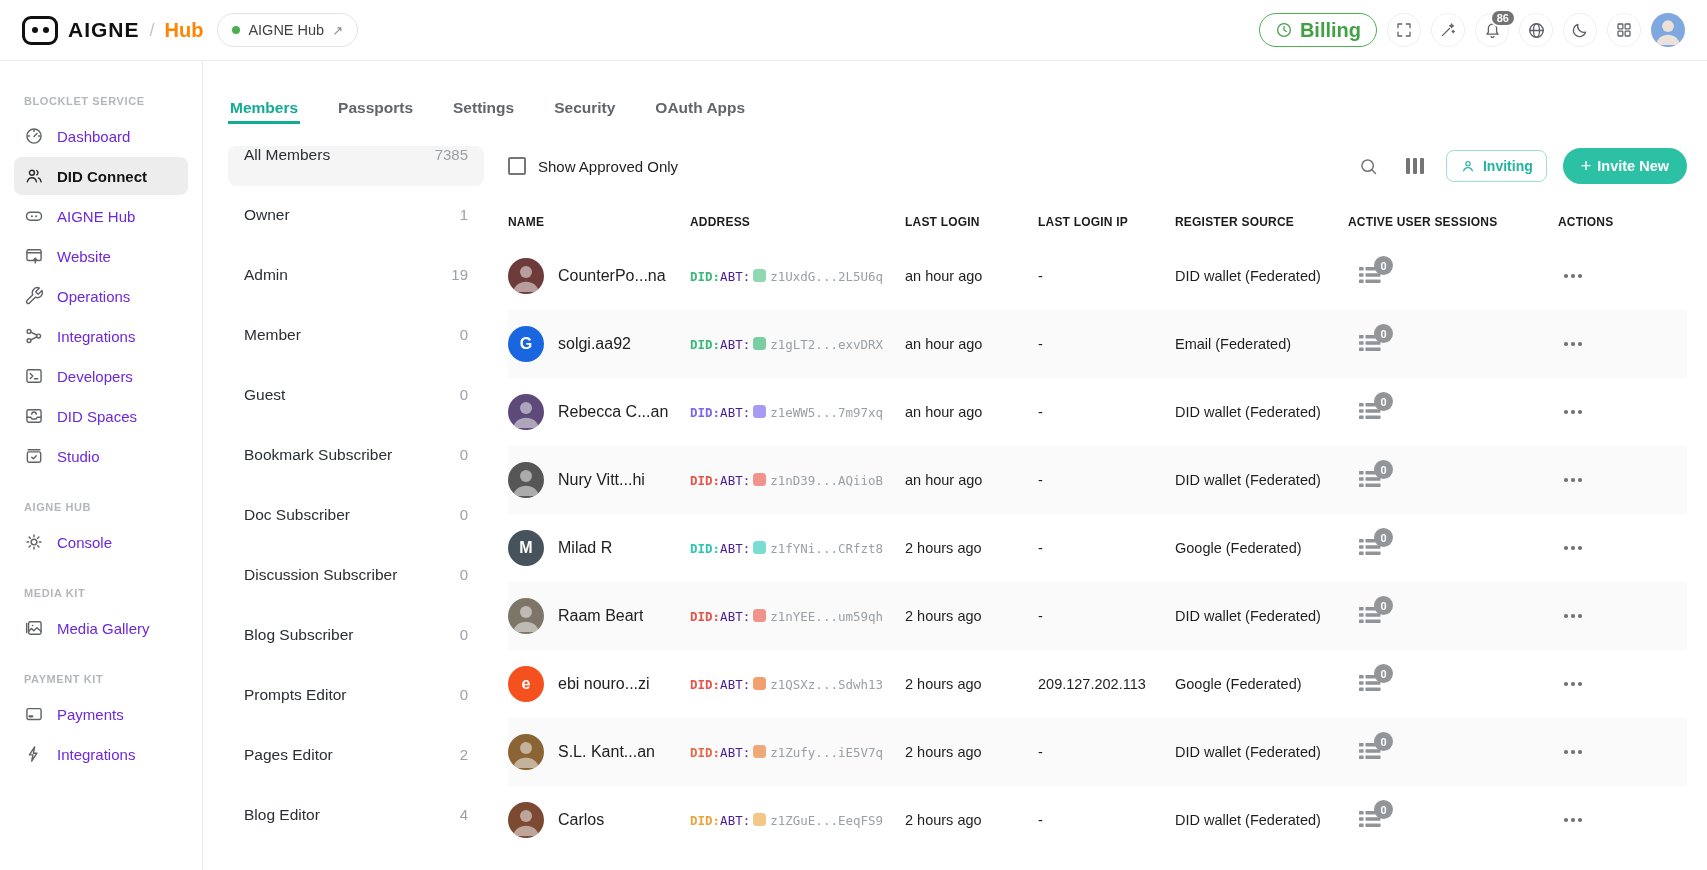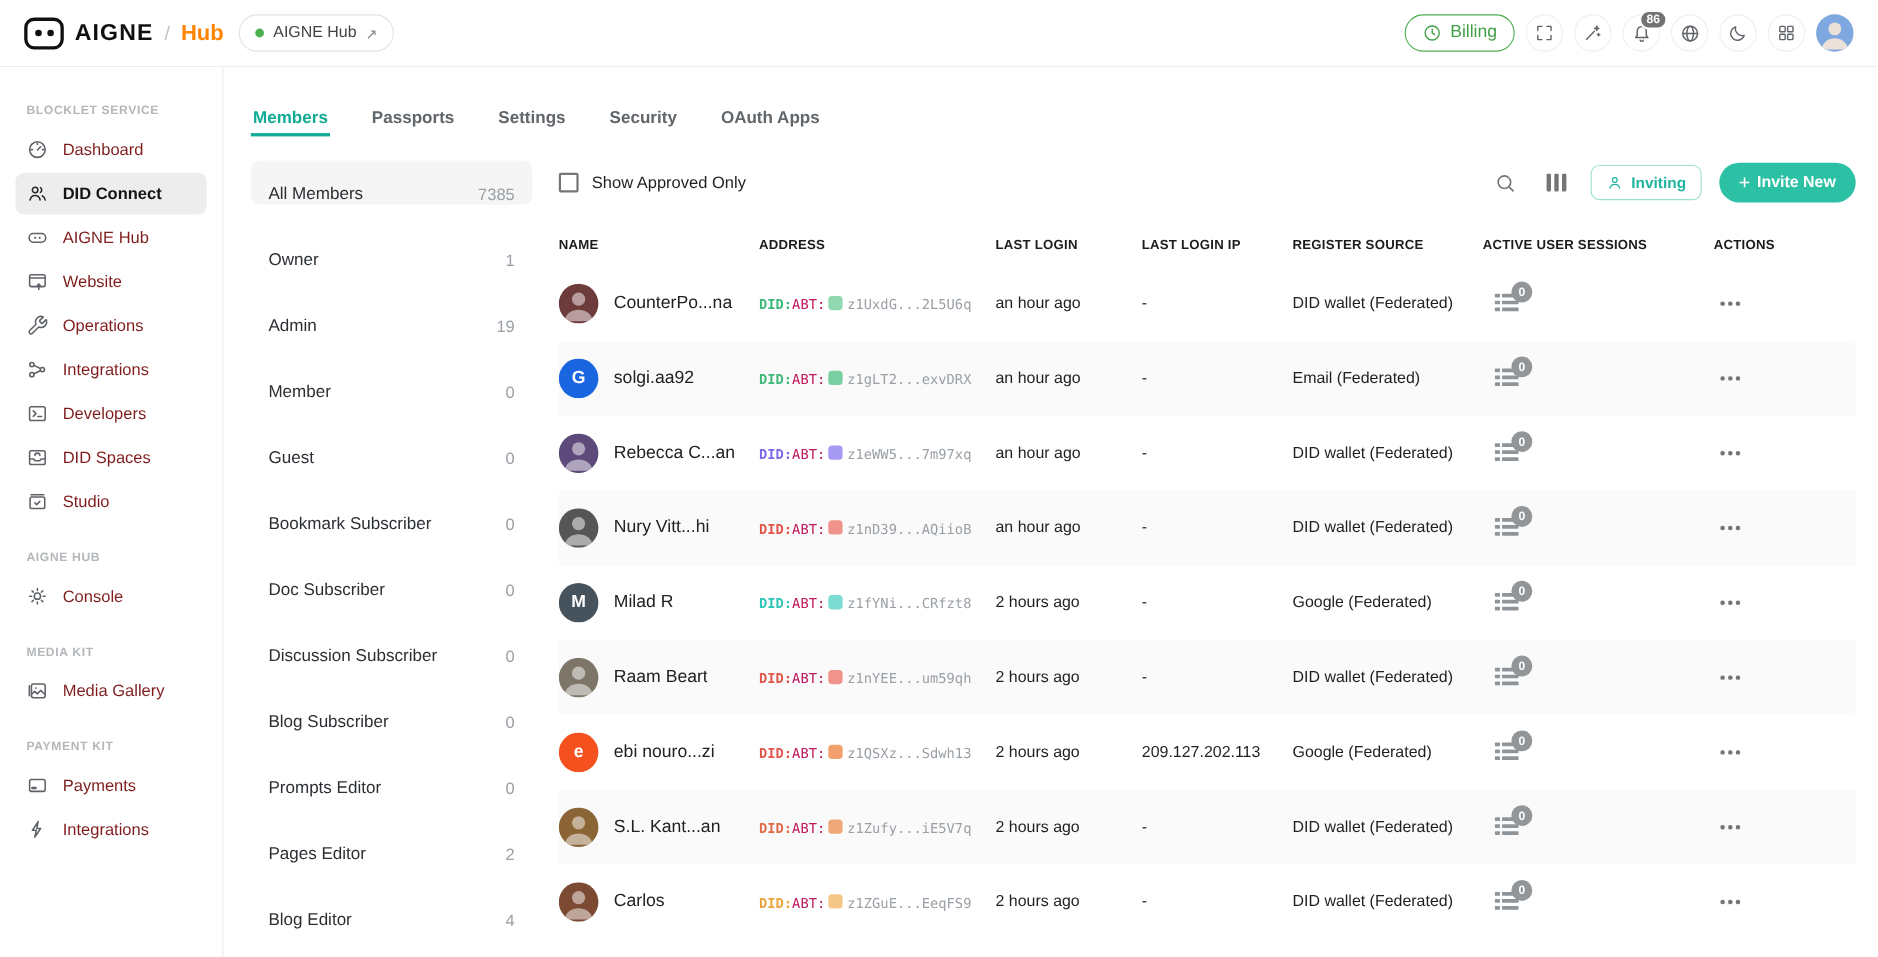--- a/index.html
+++ b/index.html
@@ -17,21 +17,21 @@
   .logo-sep { font-size:18px; color:#c9c3bd; font-weight:400; }
   .logo-product { font-size:20px; font-weight:700; color:#ff8400; }
   .app-pill { height:34px; border:1px solid #e3e3e3; border-radius:17px; display:flex;
     align-items:center; gap:8px; padding:0 14px; background:#fff; cursor:pointer; }
   .app-pill .dot { width:8px; height:8px; border-radius:50%; background:#4caf50; }
   .app-pill .lbl { font-size:14.5px; color:#424242; }
   .app-pill .arrow { font-size:13px; color:#8a8a8a; }
   .header-right { margin-left:auto; display:flex; align-items:center; gap:10px; }
   .billing-pill { height:34px; border:1px solid #4caf50; border-radius:17px; display:flex;
     align-items:center; gap:7px; padding:0 15px; color:#43a047; background:#fff; cursor:pointer; }
-  .billing-pill .lbl { font-size:16px; font-weight:400; }
+  .billing-pill .lbl { font-size:20px; font-weight:700; }
   .icon-btn { width:34px; height:34px; border-radius:50%; border:1px solid #efefef;
     background:#fff; display:flex; align-items:center; justify-content:center;
     position:relative; cursor:pointer; }
   .badge { position:absolute; top:-5px; right:-8px; min-width:22px; height:18px;
     background:#737373; color:#fff; font-size:11px; font-weight:700; border-radius:9px;
     display:flex; align-items:center; justify-content:center; padding:0 5px;
     border:2px solid #fff; }
   .header-avatar { width:34px; height:34px; border-radius:50%; background:#7fa8e0;
     overflow:hidden; position:relative; cursor:pointer; }
 
@@ -39,36 +39,36 @@
   svg.ic.green { stroke:#43a047; }
   svg.ic.teal  { stroke:#1fb5a0; }
 
   
   .shell { display:flex; height:809px; }
   .sidebar { width:203px; border-right:1px solid #ececec; padding-top:8px; background:#fff;
     flex-shrink:0; }
   .side-section-label { font-size:11px; font-weight:700; letter-spacing:.6px; color:#b4b7ba;
     padding:0 24px; margin:26px 0 10px; }
   .side-item { height:38px; margin:2px 14px; padding:0 10px; display:flex; align-items:center;
-    gap:13px; border-radius:8px; font-size:15px; color:#7f1d1d; cursor:pointer; }
+    gap:13px; border-radius:8px; font-size:15px; color:#6d28d9; cursor:pointer; }
   .side-item svg { flex-shrink:0; }
   .side-item.active { background:#ededed; color:#141414; font-weight:700; }
 
   .main { flex:1; display:flex; flex-direction:column; }
   .tabs { display:flex; gap:36px; padding:28px 0 0 25px; }
   .tab { font-size:15.5px; font-weight:600; color:#61666b; padding:10px 2px 4px;
     border-bottom:3px solid transparent; cursor:pointer; }
   .tab.active { color:#12ab93; border-bottom-color:#12ab93; }
 
   .content { display:flex; gap:24px; padding:22px 20px 0 25px; flex:1; min-height:0; }
 
   
   .roles { width:256px; flex-shrink:0; }
   .role-item { height:40px; margin-bottom:20px; padding:0 16px; display:flex;
-    align-items:flex-end; justify-content:space-between; border-radius:8px; font-size:15.5px;
+    align-items:flex-start; justify-content:space-between; border-radius:8px; font-size:15.5px;
     color:#2b2f33; cursor:pointer; }
   .role-item.active { background:#f5f5f5; }
   .role-count { color:#9aa0a6; font-size:15px; }
 
   
   .table-panel { flex:1; min-width:0; display:flex; flex-direction:column; }
   .toolbar { height:40px; display:flex; align-items:center; margin-bottom:16px; }
   .chk-wrap { display:flex; align-items:center; gap:12px; cursor:pointer; }
   .chk { width:18px; height:18px; border:2px solid #757575; border-radius:2px; background:#fff; }
   .chk-label { font-size:15px; color:#1f1f1f; }
@@ -94,21 +94,21 @@
   .avatar { width:36px; height:36px; border-radius:50%; flex-shrink:0; position:relative;
     overflow:hidden; display:flex; align-items:center; justify-content:center; }
   .avatar-letter { color:#fff; font-size:16px; font-weight:600; z-index:2; }
   .avatar-letter:not(:empty) + .avatar-sil { display:none; }
   .avatar-sil { position:absolute; inset:0; }
   .name-txt { font-size:16px; color:#212121; white-space:nowrap; overflow:hidden;
     text-overflow:ellipsis; }
   .cell-addr { font-family:"DejaVu Sans Mono", monospace; font-size:12.5px; color:#9aa0a6;
     display:flex; align-items:flex-start; gap:0; white-space:nowrap; }
   .did-pfx { font-weight:700; }
-  .abt-pfx { color:#be185d; }
+  .abt-pfx { color:#4c1d95; }
   .identicon { width:13px; height:13px; border-radius:3.5px; margin:0 4px 0 3px; display:inline-block; }
   .sessions-wrap { position:relative; width:24px; height:22px; margin-left:10px; cursor:pointer; }
   .sess-badge { position:absolute; top:-9px; right:-11px; width:19px; height:19px;
     border-radius:50%; background:#939699; color:#fff; font-size:11px; font-weight:700;
     display:flex; align-items:center; justify-content:center; }
   .dots { display:flex; gap:3.5px; margin-left:6px; cursor:pointer; }
   .dots i { width:3.5px; height:3.5px; border-radius:50%; background:#757575; }
 </style>
 </head>
 <body>

